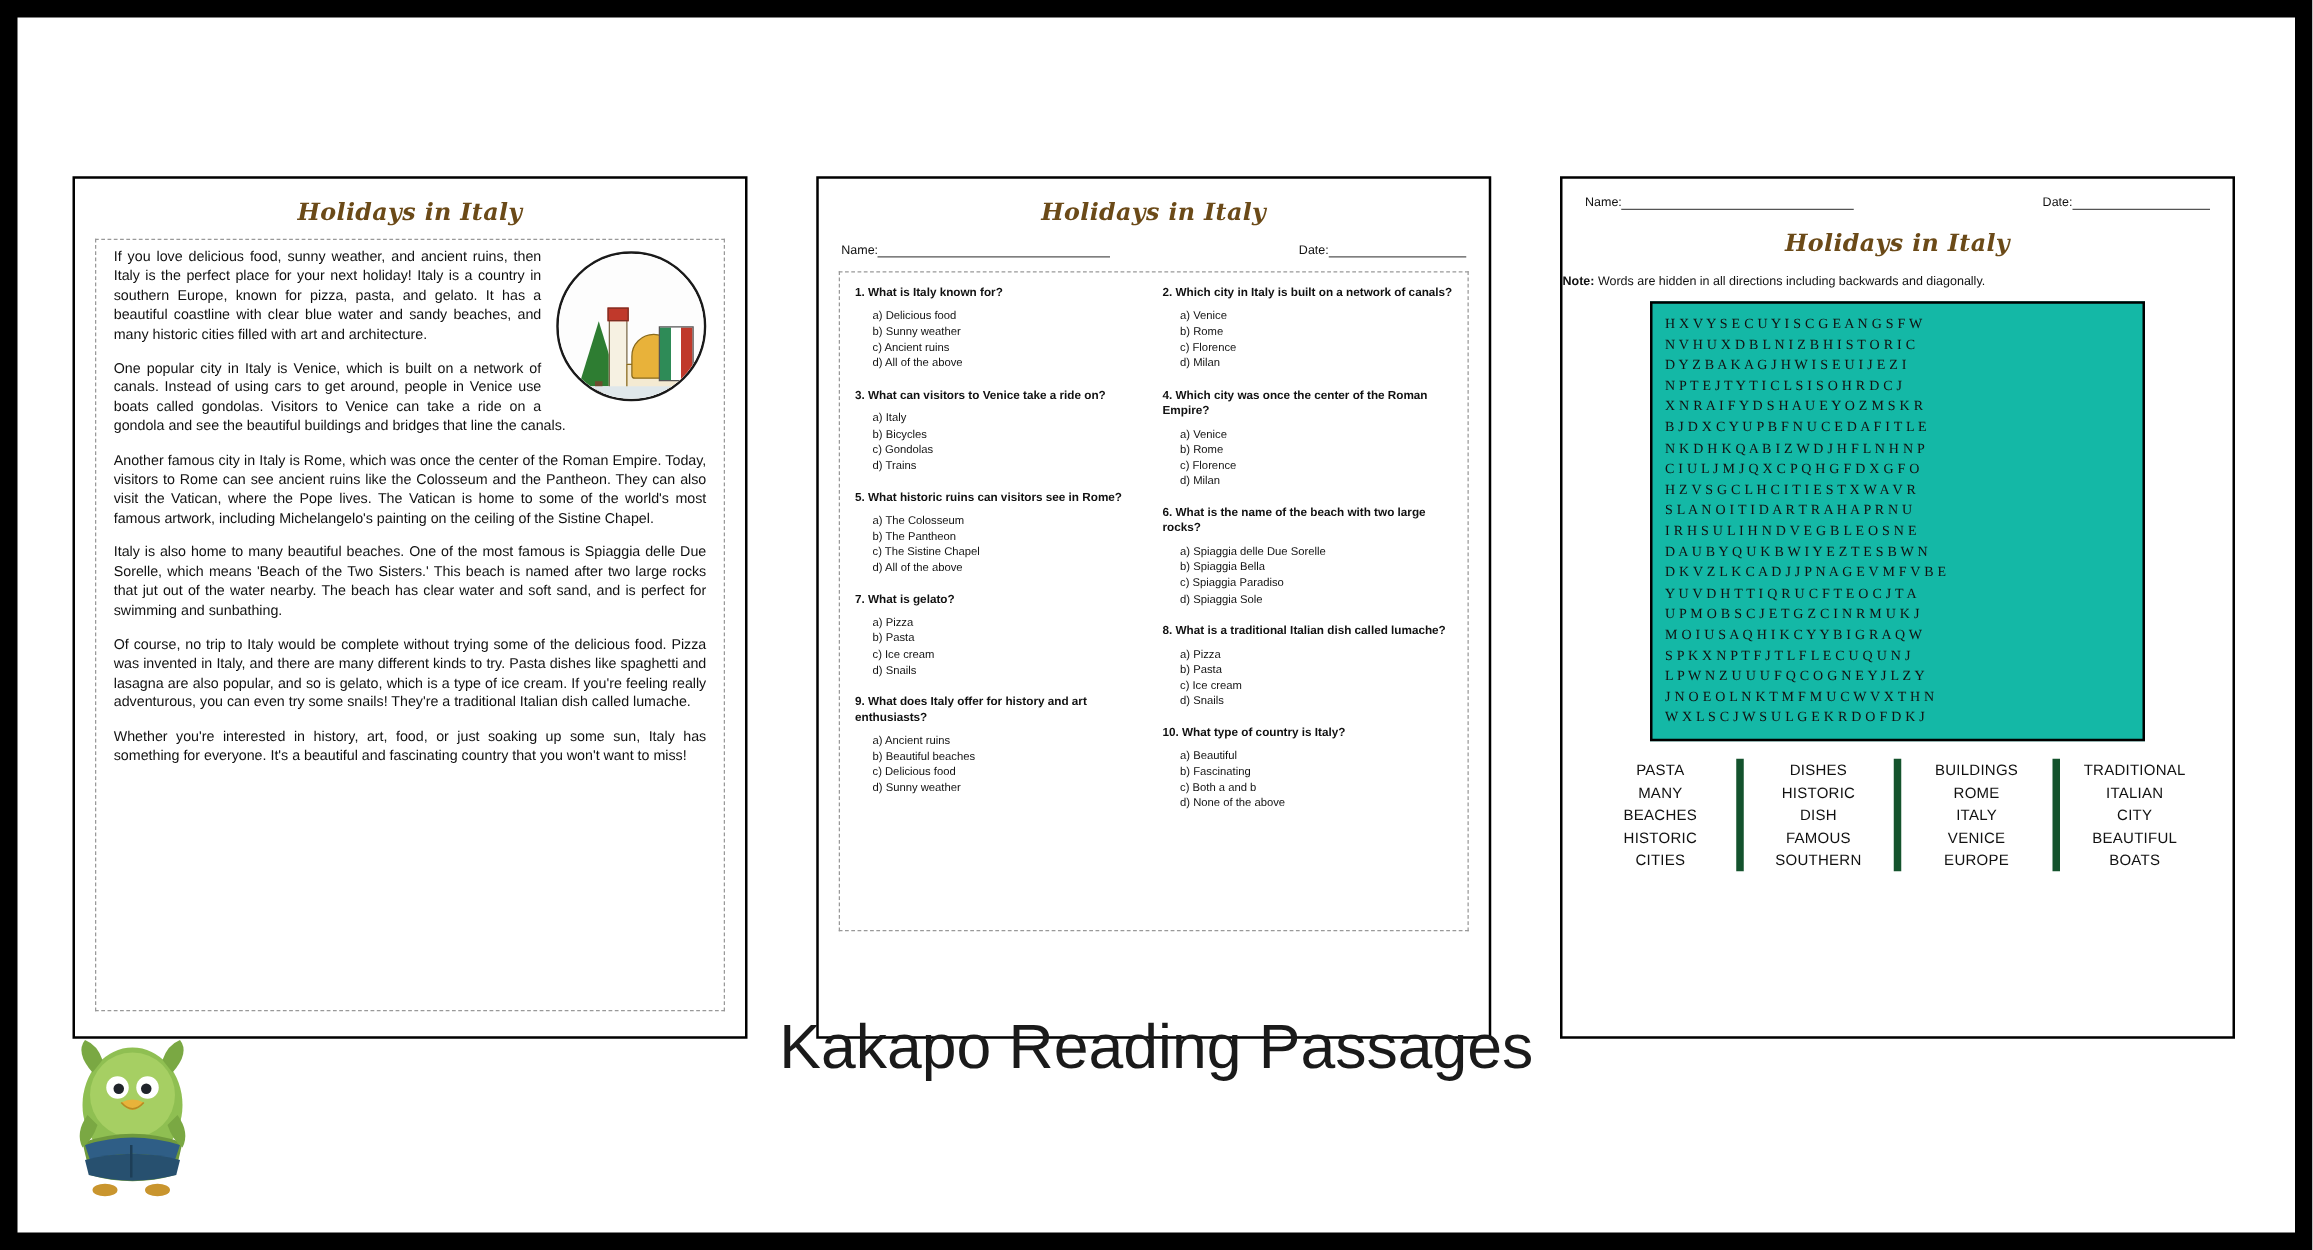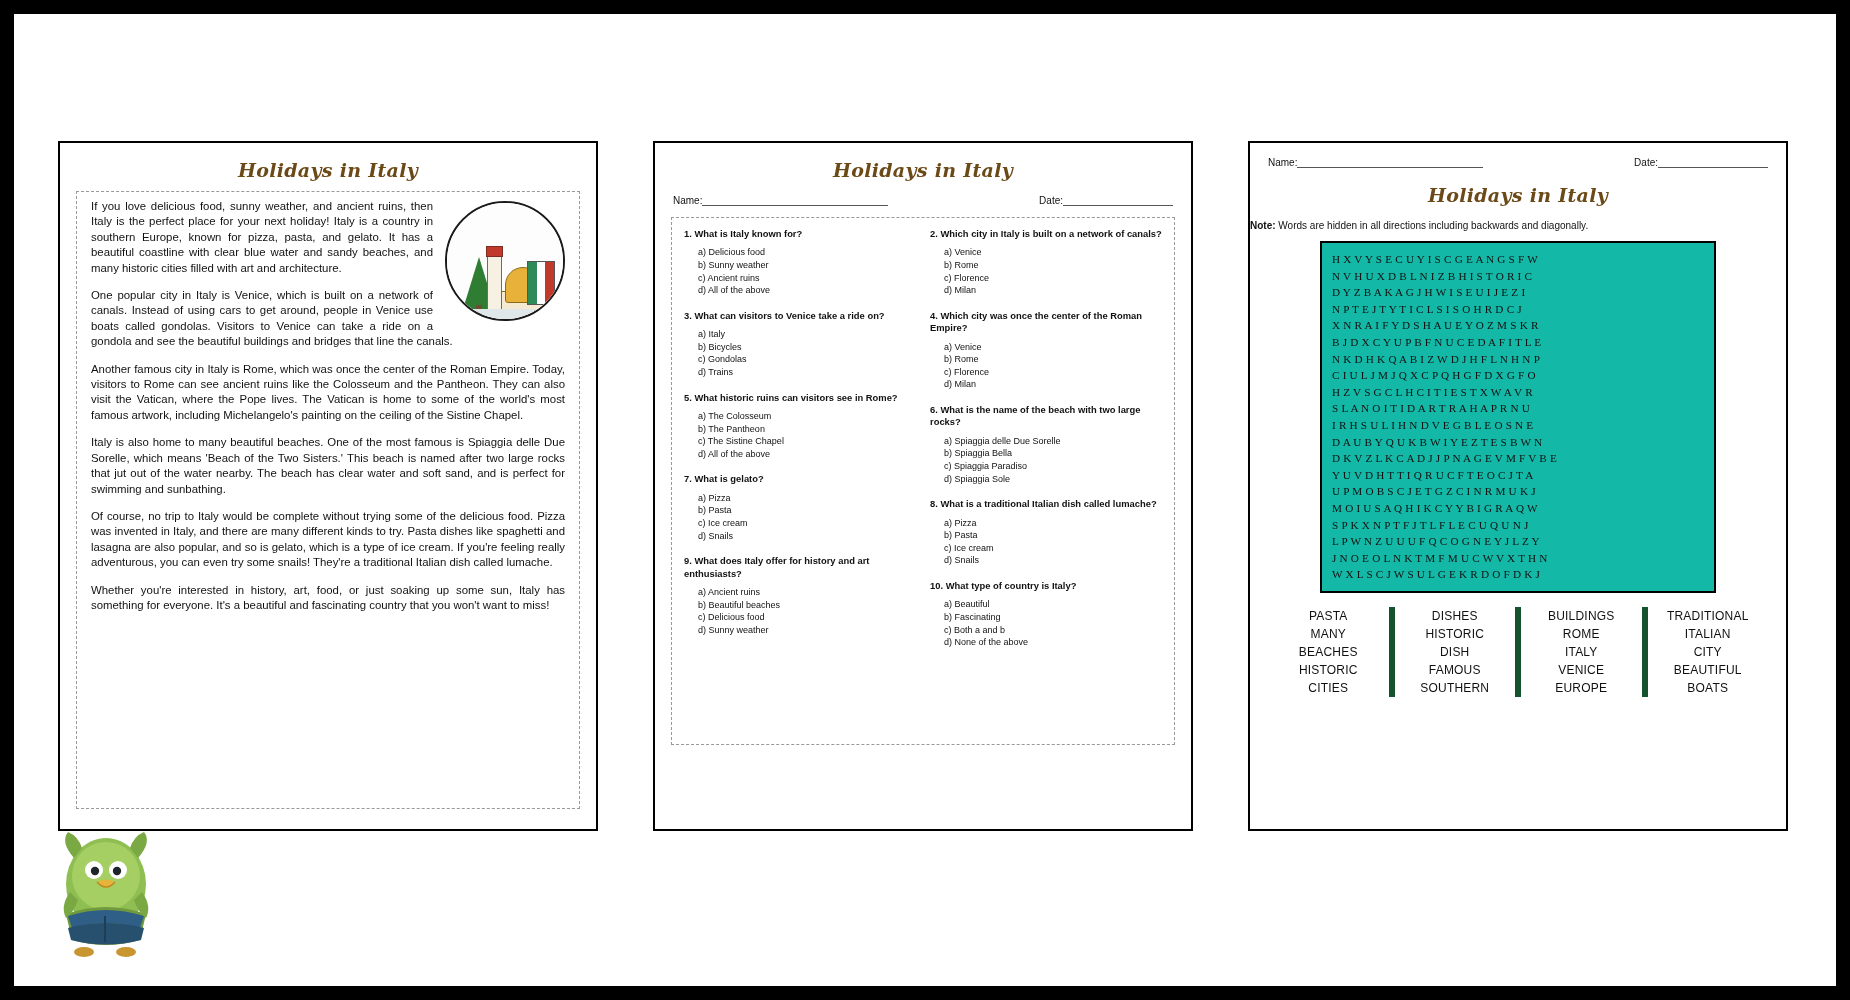--- a/index.html
+++ b/index.html
@@ -417,20 +417,21 @@
       <div class="ws-wcol">
         <div class="ws-word">TRADITIONAL</div>
         <div class="ws-word">ITALIAN</div>
         <div class="ws-word">CITY</div>
         <div class="ws-word">BEAUTIFUL</div>
         <div class="ws-word">BOATS</div>
       </div>
     </div>
   </div>
 
+  <div class="footer-title">Kakapo Reading Passages</div>
 
   <div class="mascot">
     <svg width="130" height="150" viewBox="0 0 130 150">
       <ellipse cx="58" cy="66" rx="40" ry="46" fill="#8fbf52"></ellipse>
       <ellipse cx="58" cy="58" rx="34" ry="34" fill="#a6cf63"></ellipse>
       <path d="M26 40 q-14 -16 -6 -26 q10 4 14 16 z" fill="#7aa843"></path>
       <path d="M90 40 q14 -16 6 -26 q-10 4 -14 16 z" fill="#7aa843"></path>
       <ellipse cx="46" cy="52" rx="9" ry="9" fill="#ffffff"></ellipse>
       <ellipse cx="70" cy="52" rx="9" ry="9" fill="#ffffff"></ellipse>
       <circle cx="47" cy="53" r="4.2" fill="#20242b"></circle>

